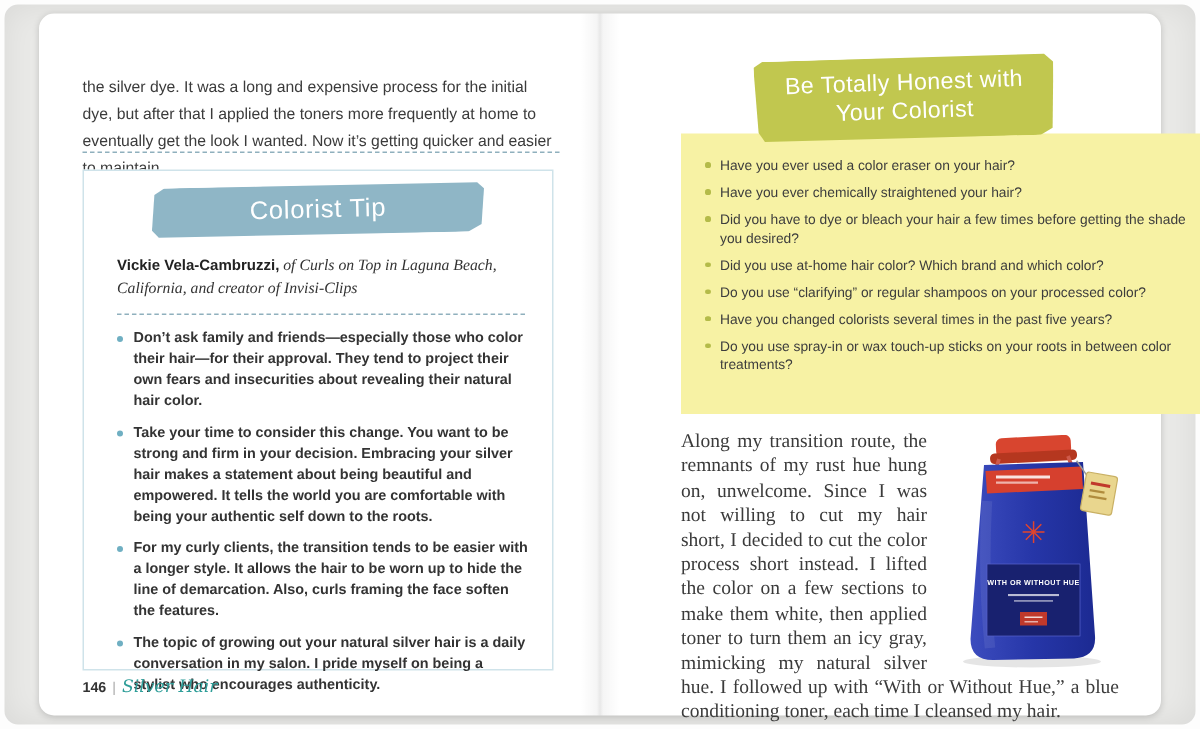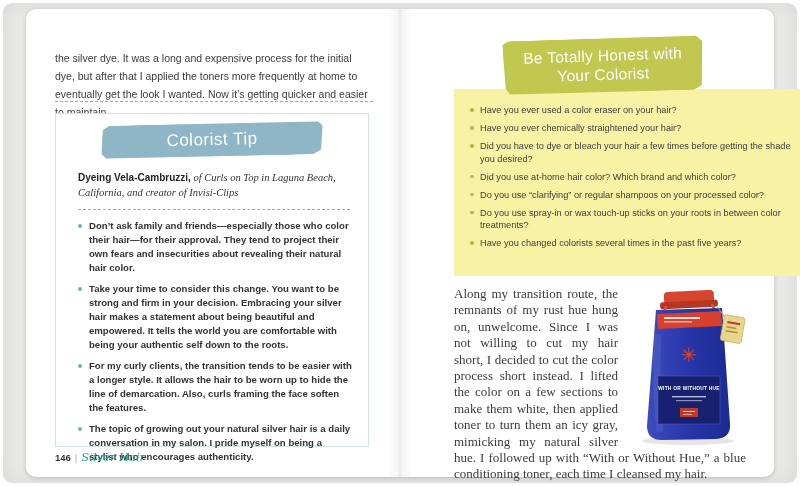--- a/index.html
+++ b/index.html
@@ -67,21 +67,21 @@
 <div class="photo">
   <div class="photo-bg"></div>
   <div class="spread">
 
     <div class="page page-left">
       <p class="intro">the silver dye. It was a long and expensive process for the initial dye, but after that I applied the toners more frequently at home to eventually get the look I wanted. Now it’s getting quicker and easier to maintain.</p>
       <div class="dash d1"></div>
 
       <div class="tip-box">
         <div class="tip-banner">Colorist Tip</div>
-        <p class="attribution"><span class="attr-name">Dyeing Vela-Cambruzzi,</span><span class="attr-rest"> of Curls on Top in Laguna Beach, California, and creator of Invisi-Clips</span></p>
+        <p class="attribution"><span class="attr-name">Vickie Vela-Cambruzzi,</span><span class="attr-rest"> of Curls on Top in Laguna Beach, California, and creator of Invisi-Clips</span></p>
         <div class="dash d2"></div>
         <div class="tip-list">
           <div class="tip-item"><span class="dot dot-teal"></span><span>Don’t ask family and friends—especially those who color their hair—for their approval. They tend to project their own fears and insecurities about revealing their natural hair color.</span></div>
           <div class="tip-item"><span class="dot dot-teal"></span><span>Take your time to consider this change. You want to be strong and firm in your decision. Embracing your silver hair makes a statement about being beautiful and empowered. It tells the world you are comfortable with being your authentic self down to the roots.</span></div>
           <div class="tip-item"><span class="dot dot-teal"></span><span>For my curly clients, the transition tends to be easier with a longer style. It allows the hair to be worn up to hide the line of demarcation. Also, curls framing the face soften the features.</span></div>
           <div class="tip-item"><span class="dot dot-teal"></span><span>The topic of growing out your natural silver hair is a daily conversation in my salon. I pride myself on being a stylist who encourages authenticity.</span></div>
         </div>
       </div>
 
       <div class="footer footer-left">
@@ -96,22 +96,22 @@
       </div>
 
       <div class="yellow-box">
         <div class="q-list">
           <div class="q-item"><span class="dot dot-olive"></span><span>Have you ever used a color eraser on your hair?</span></div>
           <div class="q-item"><span class="dot dot-olive"></span><span>Have you ever chemically straightened your hair?</span></div>
           <div class="q-item"><span class="dot dot-olive"></span><span>Did you have to dye or bleach your hair a few times before getting the shade you desired?</span></div>
           <div class="q-item"><span class="dot dot-olive"></span><span>Did you use at-home hair color? Which brand and which color?</span></div>
           <div class="q-item"><span class="dot dot-olive"></span><span>Do you use “clarifying” or regular shampoos on your processed color?</span></div>
           <div class="q-item"><span class="dot dot-olive"></span></div>
+          <div class="q-item"><span class="dot dot-olive"></span><span>Have you changed colorists several times in the past five years?</span></div>
           <div class="q-item"><span class="dot dot-olive"></span><span>Do you use spray-in or wax touch-up sticks on your roots in between color treatments?</span></div>
-          <div class="q-item"><span class="dot dot-olive"></span><span>Have you changed colorists several times in the past five years?</span></div>
         </div>
       </div>
 
       <div class="body-block">
         <div class="product">
           <svg viewBox="0 0 118 156" width="118" height="156">
             <defs>
               <linearGradient id="pg" x1="0" y1="0" x2="1" y2="0">
                 <stop offset="0" stop-color="#3c4cbe"></stop>
                 <stop offset="0.5" stop-color="#2636a8"></stop>

